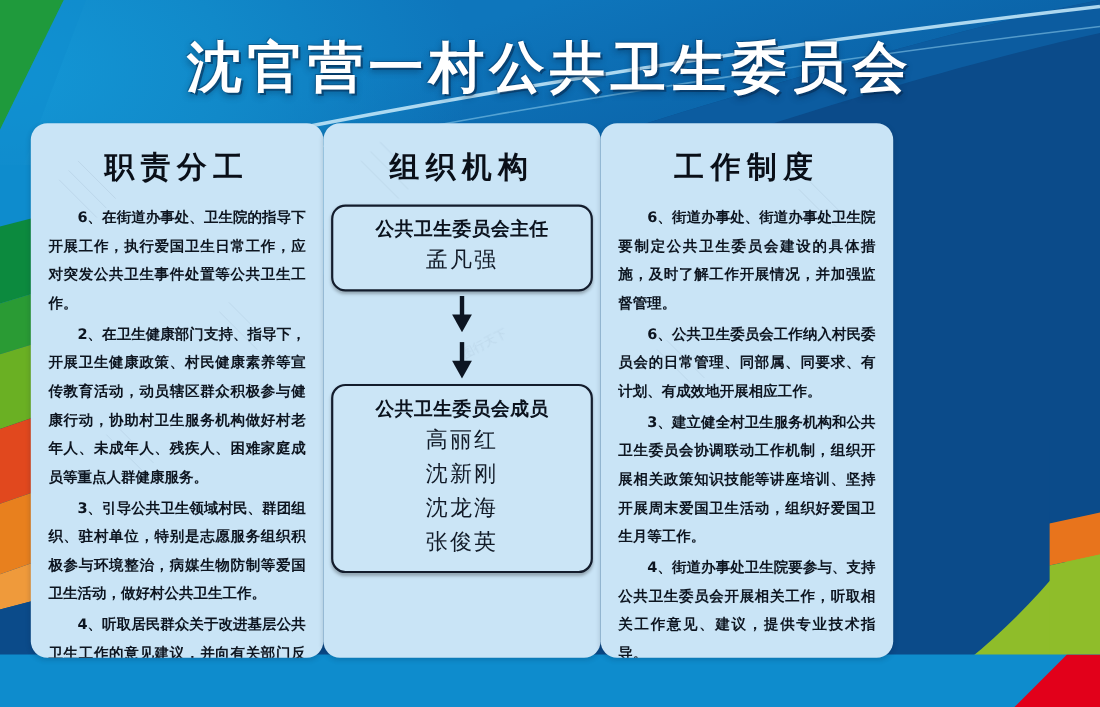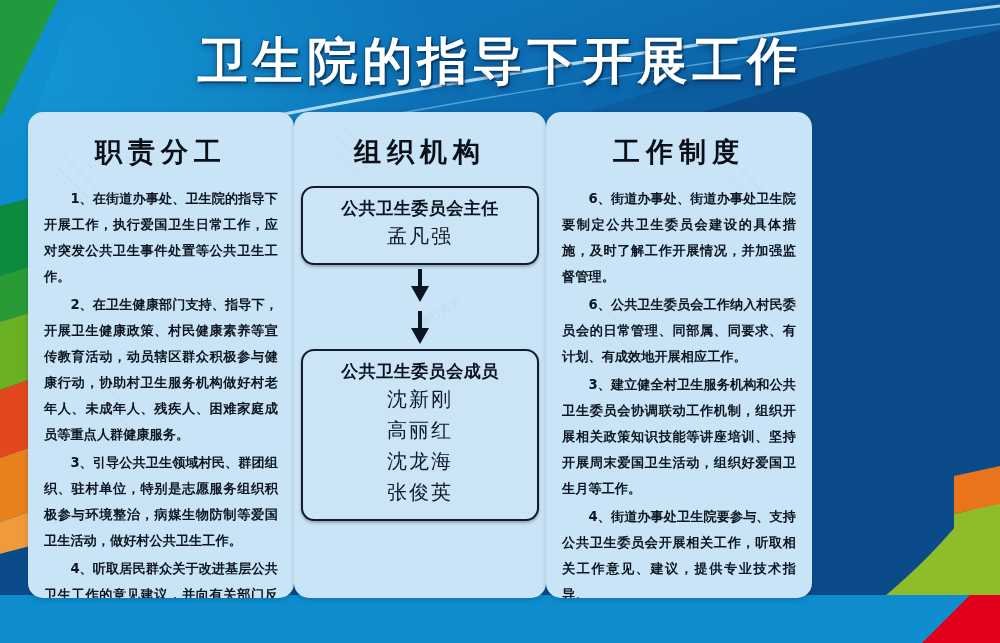--- a/index.html
+++ b/index.html
@@ -186,36 +186,36 @@
     <path d="M0,114 L46,104 L46,196 L0,204 Z" fill="#8fbd2a"></path>
     <path d="M0,204 L46,196 L46,243 L0,243 Z" fill="#0b4b8a"></path>
   </svg>
 
   <div class="bottom-band"></div>
   <svg class="bottom-red" viewBox="0 0 120 48" preserveAspectRatio="none">
     <path d="M42,48 L90,0 L120,0 L120,48 Z" fill="#e2001a"></path>
   </svg>
 
   <div class="header">
-    <h1>卫生院的指导下开展工作</h1>
+    <h1>沈官营一村公共卫生委员会</h1>
   </div>
 
   <div class="panels">
 
     <section class="panel left">
       <svg class="wm" viewBox="0 0 310 486" preserveAspectRatio="none">
         <g fill="none" stroke="#7b93ab" stroke-width="1">
           <path d="M30,60 L70,100 M40,50 L80,90 M50,40 L90,80"></path>
           <path d="M200,200 L240,240 M210,190 L250,230"></path>
           <path d="M80,330 L120,370 M90,320 L130,360"></path>
         </g>
       </svg>
       <div class="panel-inner">
         <h2 class="panel-title">职责分工</h2>
-        <p class="para">1、在街道办事处、卫生院的指导下开展工作，执行爱国卫生日常工作，应对突发公共卫生事件处置等公共卫生工作。</p>
+        <p class="para">6、在街道办事处、卫生院的指导下开展工作，执行爱国卫生日常工作，应对突发公共卫生事件处置等公共卫生工作。</p>
         <p class="para">2、在卫生健康部门支持、指导下，开展卫生健康政策、村民健康素养等宣传教育活动，动员辖区群众积极参与健康行动，协助村卫生服务机构做好村老年人、未成年人、残疾人、困难家庭成员等重点人群健康服务。</p>
         <p class="para">3、引导公共卫生领域村民、群团组织、驻村单位，特别是志愿服务组织积极参与环境整治，病媒生物防制等爱国卫生活动，做好村公共卫生工作。</p>
         <p class="para">4、听取居民群众关于改进基层公共卫生工作的意见建议，并向有关部门反映。</p>
       </div>
     </section>
 
     <section class="panel mid">
       <svg class="wm" viewBox="0 0 294 486" preserveAspectRatio="none">
         <g fill="none" stroke="#7b93ab" stroke-width="1">
           <path d="M40,40 L80,80 M50,30 L90,70 M60,20 L100,60"></path>
@@ -244,22 +244,22 @@
           </svg>
 
 
           <svg class="arrow" viewBox="0 0 22 34">
             <rect x="9" y="0" width="4" height="19" fill="#0d1522"></rect>
             <path d="M2,17 L20,17 L11,33 Z" fill="#0d1522"></path>
           </svg>
 
           <div class="org-box">
             <div class="org-role nowrapc">公共卫生委员会成员</div>
+            <div class="org-name">高丽红</div>
             <div class="org-name">沈新刚</div>
-            <div class="org-name">高丽红</div>
             <div class="org-name">沈龙海</div>
             <div class="org-name">张俊英</div>
           </div>
 
         </div>
       </div>
     </section>
 
     <section class="panel right">
       <svg class="wm" viewBox="0 0 310 486" preserveAspectRatio="none">

